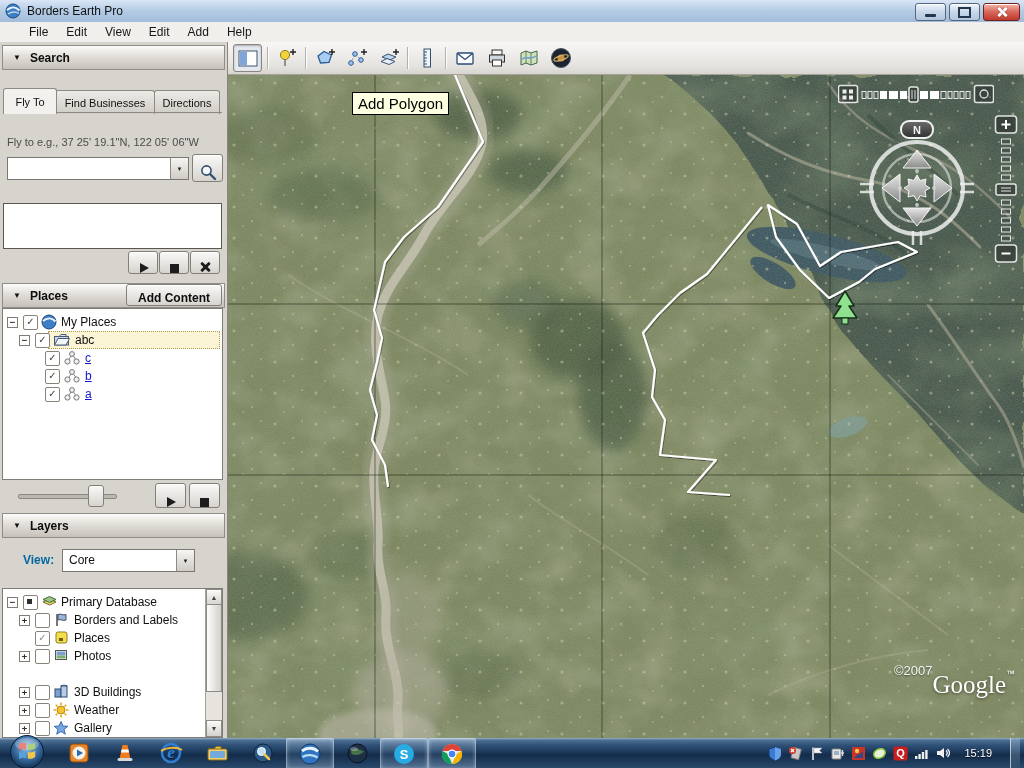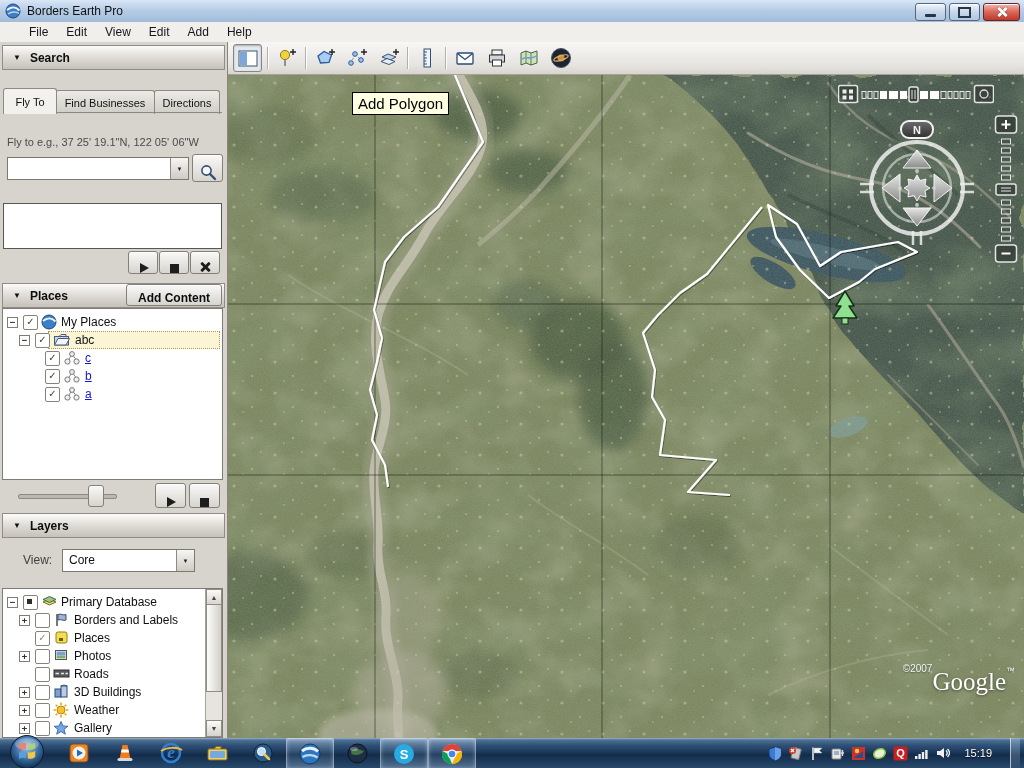--- a/index.html
+++ b/index.html
@@ -59,21 +59,21 @@
   .cb{position:absolute;top:2px;width:13px;height:13px;background:#fff;border:1px solid #878379;border-radius:2px;
     font:bold 10px/12px "DejaVu Sans",sans-serif;text-align:center;color:#3f3f3f;}
   .cb.partial::after{content:"";position:absolute;left:3px;top:3px;width:5px;height:5px;background:#2e2e2e;}
   .exp{position:absolute;top:4px;width:9px;height:9px;background:#fff;border:1px solid #817d75;
     font:bold 9px/8px "DejaVu Sans Mono",monospace;text-align:center;color:#333;}
   .ticon{position:absolute;top:1px;}
   .sel-hl{position:absolute;top:0;height:16px;background:#fbf5d6;border:1px dotted #a79c50;}
   #places-slider-track{position:absolute;left:18px;top:452px;width:97px;height:3px;background:#bcb8b1;border:1px solid #8d8983;border-radius:2px;}
   #places-slider-handle{position:absolute;left:88px;top:443px;width:14px;height:20px;}
   
-  #view-label{position:absolute;left:23px;top:511px;font-size:12px;font-weight:normal;color:#404040;}
+  #view-label{position:absolute;left:23px;top:511px;font-size:12px;font-weight:bold;color:#0369a1;}
   #view-combo{position:absolute;left:62px;top:507px;width:131px;height:21px;background:#fff;border:1px solid #7b7771;}
   #view-value{position:absolute;left:6px;top:3px;font-size:12px;color:#101010;}
   .vscroll{position:absolute;right:0;top:0;bottom:0;width:16px;background:#e7e4e0;border-left:1px solid #a5a19b;}
   .sarrow{position:absolute;left:0;right:0;height:15px;font-size:7px;color:#444;display:flex;align-items:center;justify-content:center;
     background:linear-gradient(#fbfbfa,#d6d2cc);border:1px solid #8f8b85;}
   .sthumb{position:absolute;left:0;right:0;top:15px;height:86px;background:linear-gradient(90deg,#fdfdfc,#d3cfc9);border:1px solid #8f8b85;}
   
   #toolbar{position:absolute;left:228px;top:42px;right:0;height:32px;
     background:linear-gradient(#f8f7f6,#e5e3df 75%,#d8d5d0);border-bottom:1px solid #a5a19b;
     display:flex;align-items:center;padding-left:5px;gap:5px;}
@@ -83,21 +83,21 @@
   
   #map{position:absolute;left:228px;top:75px;right:0;bottom:30px;overflow:hidden;background:#7b865f;}
   #terrain{position:absolute;left:0;top:0;}
   #tooltip{position:absolute;left:124px;top:17px;background:#ffffe1;border:1px solid #000;
     font-size:15px;color:#000;padding:2px 5px;white-space:nowrap;z-index:30;}
   .mapnav{position:absolute;z-index:20;}
   #attribution{position:absolute;left:0;right:0;top:581px;text-align:center;color:#fff;
     font-size:12px;font-weight:bold;line-height:16px;letter-spacing:.3px;
     text-shadow:-1px -1px 0 rgba(0,0,0,.85),1px -1px 0 rgba(0,0,0,.85),-1px 1px 0 rgba(0,0,0,.85),1px 1px 0 rgba(0,0,0,.85);}
   #watermark{position:absolute;right:9px;top:588px;color:#fff;white-space:nowrap;}
-  #wm-year{font-size:10px;vertical-align:18px;opacity:.9;text-shadow:0 1px 2px rgba(0,0,0,.6);margin-left:30px;}
+  #wm-year{font-size:13px;vertical-align:18px;opacity:.9;text-shadow:0 1px 2px rgba(0,0,0,.6);margin-left:30px;}
   #wm-logo{font-family:"Liberation Serif",serif;font-size:25px;text-shadow:0 1px 3px rgba(0,0,0,.55);}
   #wm-tm{font-size:9px;vertical-align:16px;text-shadow:0 1px 2px rgba(0,0,0,.6);}
   #statusbar{position:absolute;left:0;right:0;top:645px;height:18px;color:#fff;font-size:11px;font-weight:bold;
     text-shadow:-1px -1px 0 rgba(0,0,0,.9),1px -1px 0 rgba(0,0,0,.9),-1px 1px 0 rgba(0,0,0,.9),1px 1px 0 rgba(0,0,0,.9);}
   #statusbar span{position:absolute;top:2px;white-space:nowrap;}
   
   #taskbar{position:absolute;left:0;right:0;bottom:0;height:30px;
     background:linear-gradient(180deg,#96b2cc 0%,#4d6f92 7%,#2e5076 25%,#1b3758 48%,#142c4a 56%,#1d3a5a 78%,#2a4a6c 100%);}
   #start-orb{position:absolute;left:9px;top:-4px;width:36px;height:36px;}
   #task-icons{position:absolute;left:56px;top:0;height:30px;display:flex;}
@@ -306,28 +306,20 @@
         <span class="exp" style="left:16px">+</span>
         <span class="cb" style="left:32px"></span>
         <svg class="ticon" style="left:51px" width="15" height="14">
           <rect x="1.5" y="2.5" width="11" height="9" fill="#fff" stroke="#555"></rect>
           <rect x="2.5" y="3.5" width="9" height="4" fill="#7ca0d0"></rect>
           <rect x="2.5" y="7.5" width="9" height="3" fill="#7cb070"></rect>
         </svg>
         <span class="lbl" style="left:71px">Photos</span>
       </div>
 
-      <div class="trow" style="top:76px">
-        <span class="cb" style="left:32px"></span>
-        <svg class="ticon" style="left:50px" width="17" height="14">
-          <rect x="1" y="4" width="15" height="7" fill="#5a5a5a" stroke="#333"></rect>
-          <path d="M2.5 7.5 H6 M8 7.5 H11 M12.5 7.5 H15" stroke="#e8e8e8" stroke-width="1.3"></path>
-        </svg>
-        <span class="lbl" style="left:71px">Roads</span>
-      </div>
 
       <div class="trow" style="top:94px">
         <span class="exp" style="left:16px">+</span>
         <span class="cb" style="left:32px"></span>
         <svg class="ticon" style="left:50px" width="16" height="15">
           <rect x="2" y="5" width="6" height="8" fill="#7ca0d0" stroke="#2f4a70"></rect>
           <rect x="8" y="2" width="6" height="11" fill="#b8cce6" stroke="#2f4a70"></rect>
           <path d="M8 2 L11 1 L14 2" fill="#dce8f4" stroke="#2f4a70"></path>
         </svg>
         <span class="lbl" style="left:71px">3D Buildings</span>

